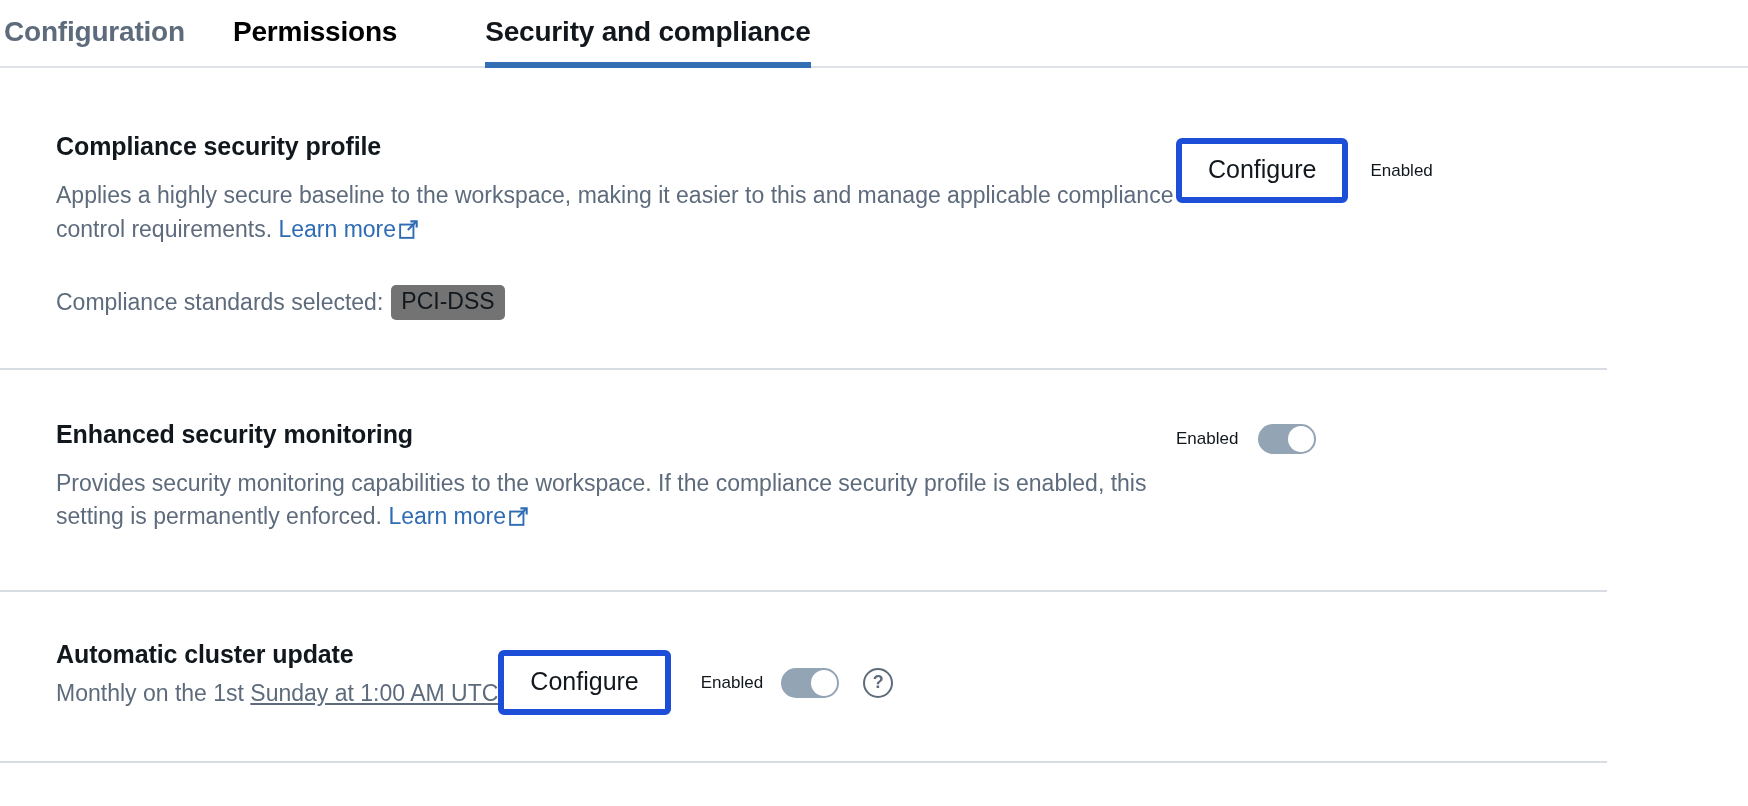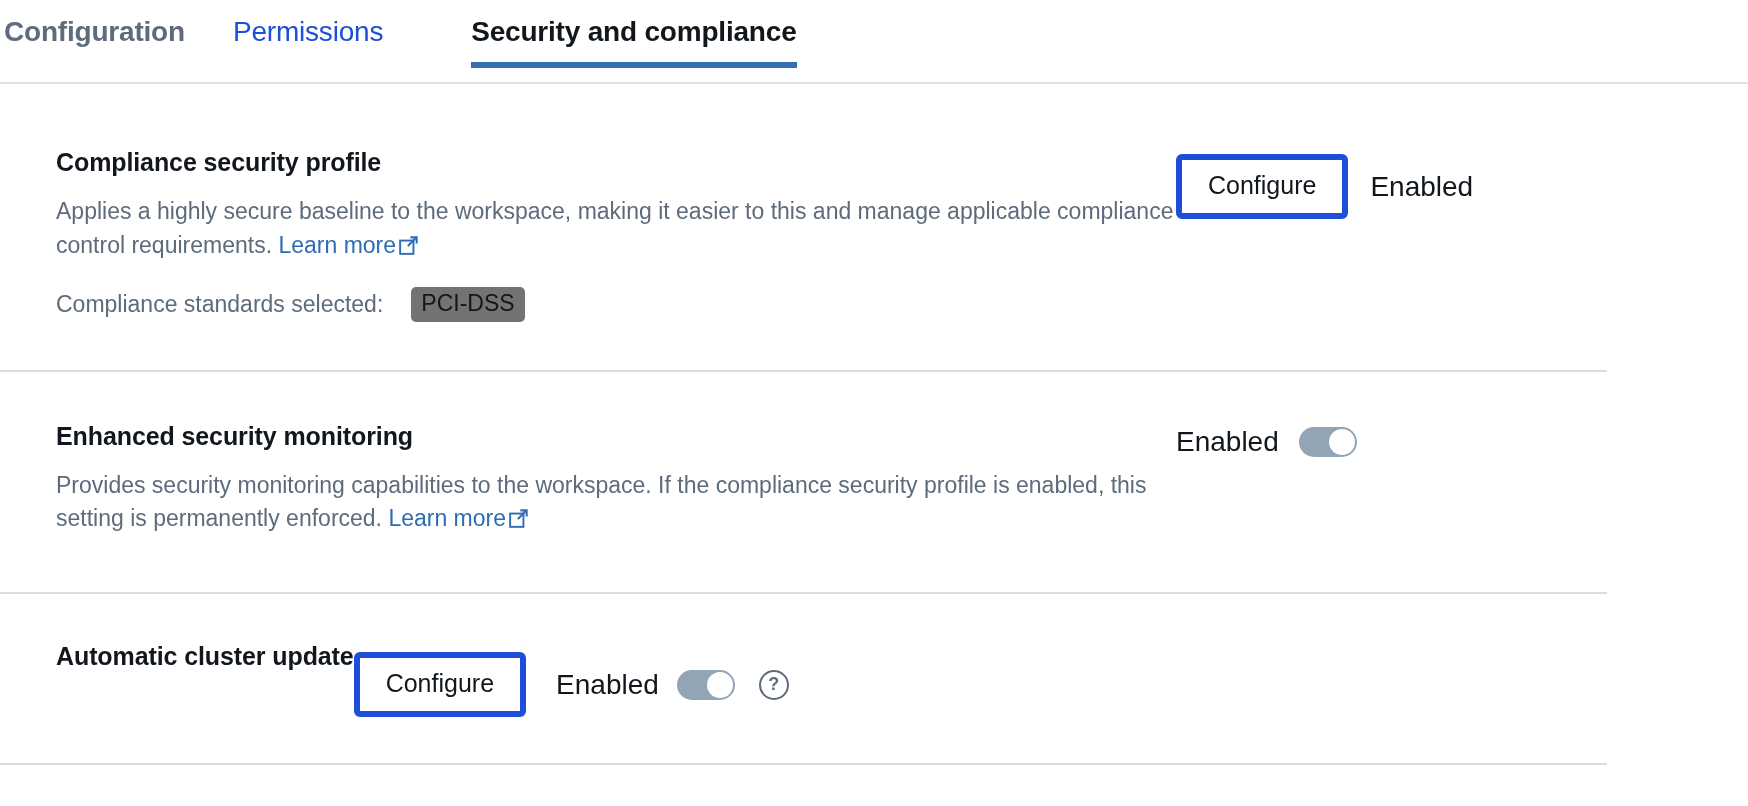--- a/index.html
+++ b/index.html
@@ -8,21 +8,21 @@
     width: 1748px;
     height: 806px;
     background: #ffffff;
     font-family: "Liberation Sans", sans-serif;
     -webkit-font-smoothing: antialiased;
   }
 
   
   .tabbar {
     position: relative;
-    height: 84px;
+    height: 68px;
     padding-left: 4px;
     display: flex;
     align-items: flex-start;
   }
   .tabbar-rule {
     position: absolute;
     left: 0;
     bottom: 0;
     width: 1748px;
     height: 2px;
@@ -31,21 +31,21 @@
   .tab {
     position: relative;
     font-size: 28px;
     letter-spacing: -0.2px;
     padding: 16px 0 20px 0;
     margin-right: 48px;
     white-space: nowrap;
     cursor: pointer;
   }
   .tab.inactive-1 { color: #5d6b7c; font-weight: 700; }
-  .tab.inactive-2 { color: #1d4ed8; font-weight: 400; }
+  .tab.inactive-2 { color: #000000; font-weight: 700; }
   .tab.active {
     color: #11171c;
     font-weight: 700;
     margin-left: 40px;
   }
   .tab.active::after {
     content: "";
     position: absolute;
     left: 0; right: 0;
     bottom: 0;
@@ -83,24 +83,23 @@
   .sec-desc {
     font-size: 23px;
     color: #5d6b7c;
     line-height: 1.47;
     max-width: 1135px;
     margin-top: 18px;
   }
   .sec-sub {
     font-size: 23px;
     color: #5d6b7c;
-    margin-top: 22px;
+    margin-top: 36px;
     display: flex;
     align-items: center;
-    gap: 20px;
   }
 
   .link {
     color: #2e6cb4;
     text-decoration: none;
     cursor: pointer;
     white-space: nowrap;
   }
   .ext-icon {
     display: inline-block;
@@ -126,21 +125,21 @@
     font-family: "Liberation Sans", sans-serif;
     font-size: 25px;
     color: #11171c;
     padding: 13px 26px 15px 26px;
     cursor: pointer;
     line-height: 1;
     white-space: nowrap;
   }
 
   .state-label {
-    font-size: 28px;
+    font-size: 17px;
     color: #11171c;
     white-space: nowrap;
   }
 
   
   .toggle {
     position: relative;
     width: 58px;
     height: 30px;
     border-radius: 15px;
@@ -254,20 +253,24 @@
       </div>
     </div>
   </div>
 
   <div class="divider"></div>
 
   <div class="section" style="padding-top:48px; padding-bottom:46px;">
     <div class="row">
       <div class="row-left">
         <div class="sec-title">Automatic cluster update</div>
+        <div class="sec-desc" style="margin-top:8px;">
+          <span>Monthly on the 1st</span>
+          <span class="underlined">Sunday at 1:00 AM UTC</span>
+        </div>
       </div>
       <div class="row-right" style="margin-top:10px; margin-right:140px;">
         <button class="btn">Configure</button>
         <span class="state-label" style="margin-left:30px;">Enabled</span>
         <div class="toggle" style="margin-left:18px;">
           <div class="knob"></div>
         </div>
         <div class="help-icon" style="margin-left:24px;">
           <span>?</span>
         </div>

